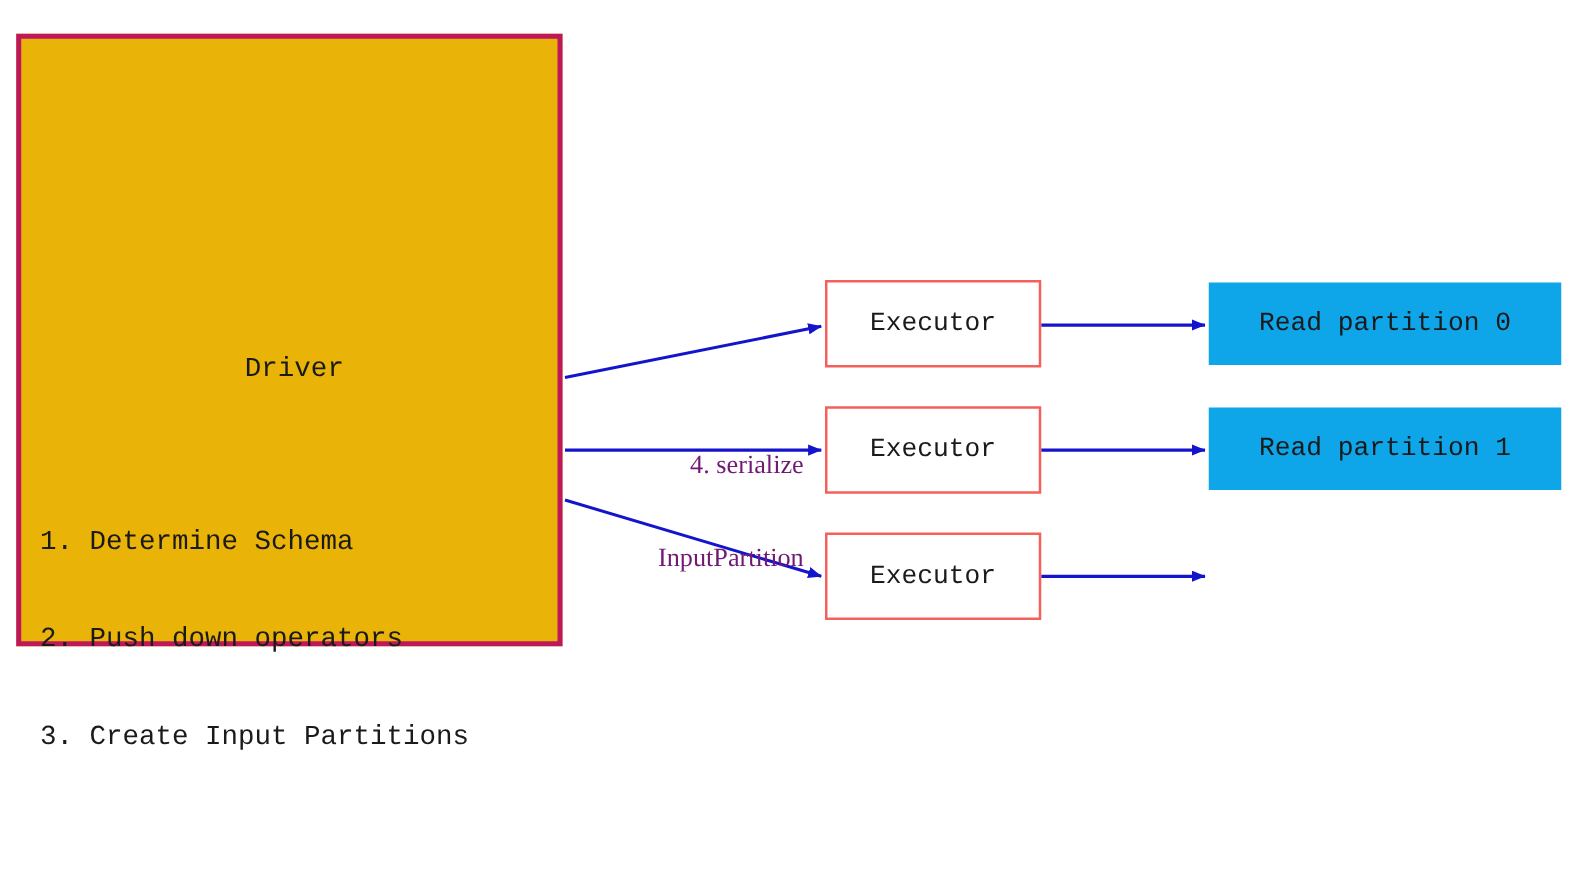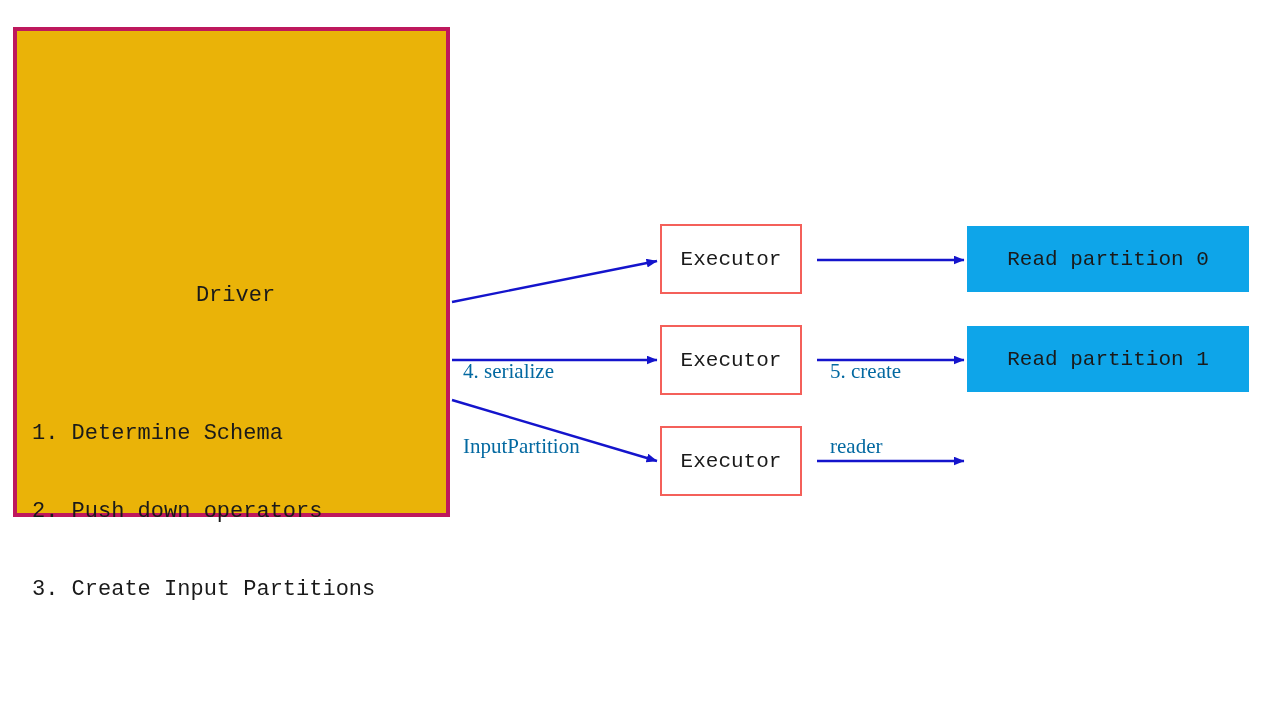--- a/index.html
+++ b/index.html
@@ -58,21 +58,21 @@
     font-size: 22px;
     line-height: 26px;
     color: #1a1a1a;
     white-space: pre;
   }
   .driver-step { white-space: pre; font-family: Liberation Mono, monospace; }
 
   
   .executor-box {
     position: absolute;
-    width: 142px;
+    width: 173px;
     height: 70px;
     border: 2px solid #F4605A;
     background: #ffffff;
     box-sizing: border-box;
     display: flex;
     align-items: center;
     justify-content: center;
   }
   .executor-label {
     font-family: "Liberation Mono", "DejaVu Sans Mono", monospace;
@@ -103,22 +103,22 @@
   .part-0 { left: 967px; top: 226px; }
   .part-1 { left: 967px; top: 326px; }
   .part-2 { left: 967px; top: 427px; }
 
   
   .edge-label {
     position: absolute;
     font-family: "Liberation Serif", "DejaVu Serif", serif;
     font-size: 21px;
     line-height: 25px;
-    color: #0369a1;
-    text-align: left;
+    color: #701a75;
+    text-align: right;
     white-space: pre;
   }
   .label-serialize {
     left: 463px;
     top: 309px;
     width: 180px;
   }
   .label-create {
     left: 830px;
     top: 309px;
@@ -186,18 +186,14 @@
     <span class="partition-label">Read partition 0</span>
   </div>
   <div class="partition-box part-1">
     <span class="partition-label">Read partition 1</span>
   </div>
 
   <div class="edge-label label-serialize">
     <span class="edge-label-line">4. serialize</span>
     <span class="edge-label-line">InputPartition</span>
   </div>
-  <div class="edge-label label-create">
-    <span class="edge-label-line">5. create</span>
-    <span class="edge-label-line">reader</span>
-  </div>
 
 </div>
 
 </body></html>

